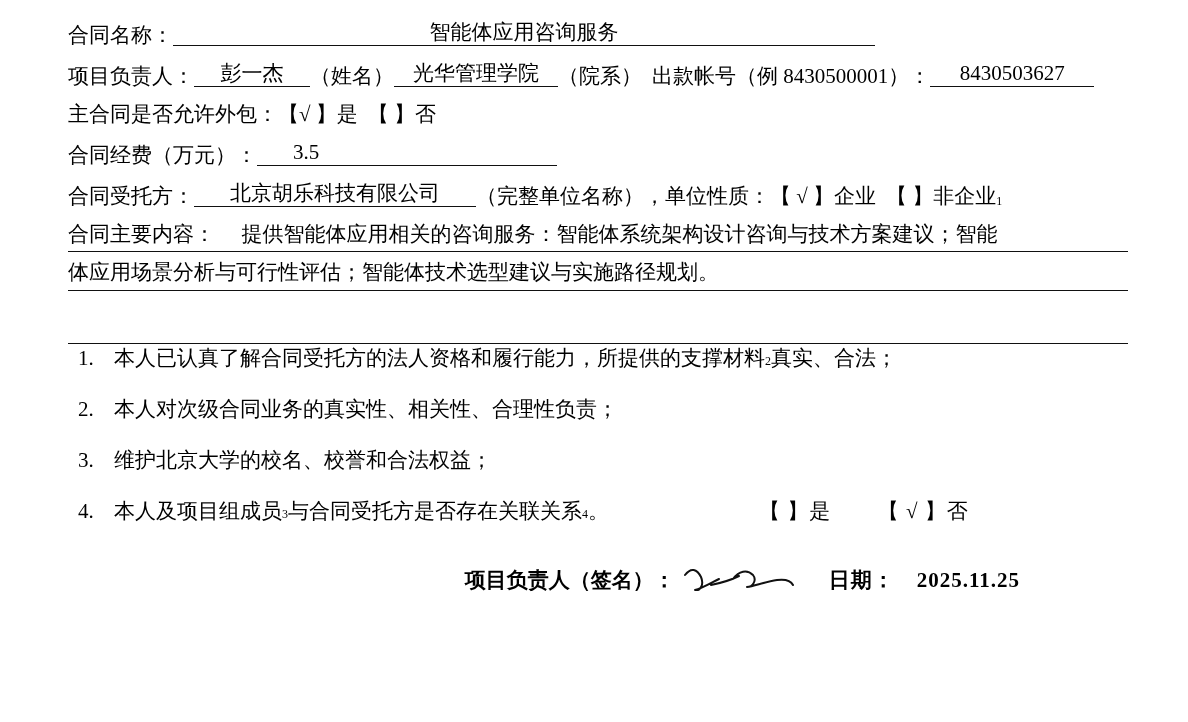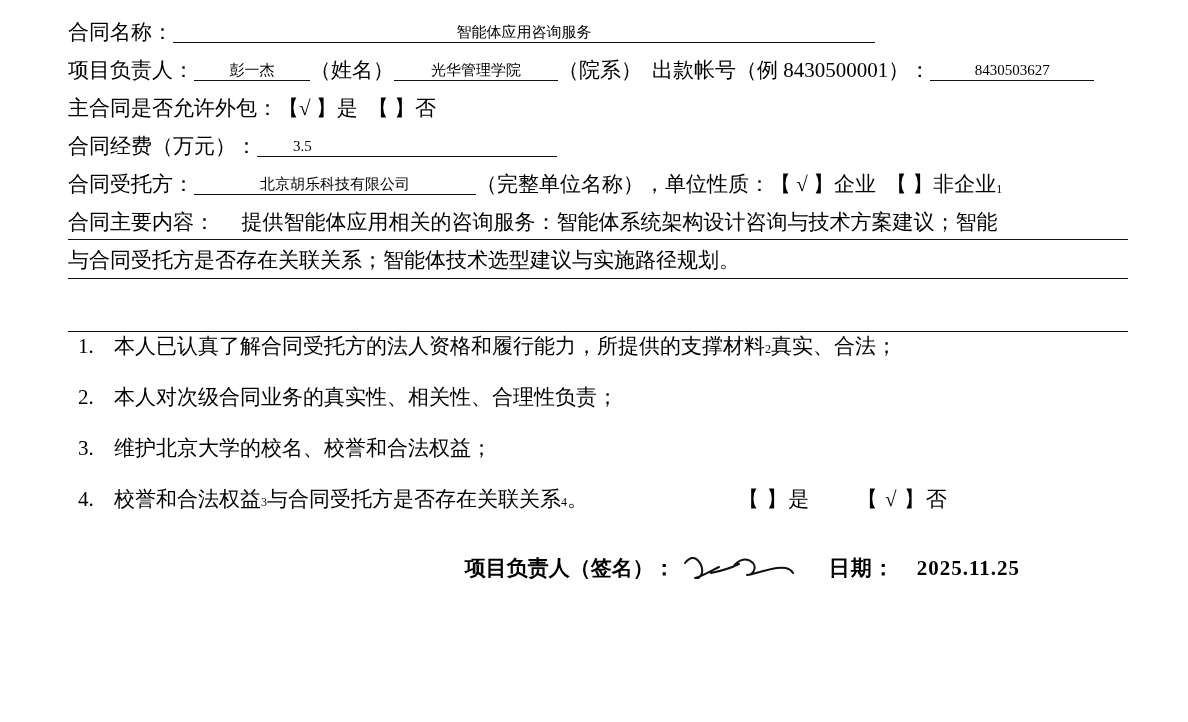--- a/index.html
+++ b/index.html
@@ -31,21 +31,21 @@
     white-space: nowrap;
   }
   .lbl {
     font-size: 21px;
   }
   .fill {
     border-bottom: 1.5px solid #111;
     display: inline-block;
     text-align: center;
     padding: 0 6px 2px 6px;
-    font-size: 15px;
+    font-size: 21px;
   }
   .gap { display: inline-block; width: 10px; }
   .box {
     font-size: 21px;
     letter-spacing: 0;
   }
   .sup {
     font-size: 12px;
     vertical-align: super;
   }
@@ -187,21 +187,21 @@
     <span class="sup">1</span>
   </div>
 
   <div class="content-block">
     <div class="content-line first">
       <span class="lead">合同主要内容：</span>
       <span class="gap"></span>
       <span class="txt">提供智能体应用相关的咨询服务：智能体系统架构设计咨询与技术方案建议；智能</span>
     </div>
     <div class="content-line">
-      <span class="txt">与合同受托方是否存在关联关系；智能体技术选型建议与实施路径规划。</span>
+      <span class="txt">体应用场景分析与可行性评估；智能体技术选型建议与实施路径规划。</span>
     </div>
     <div class="rule-empty"></div>
   </div>
 
 
   <ul class="numlist">
     <li>
       <span class="num">1.</span>
       <span class="itxt">本人已认真了解合同受托方的法人资格和履行能力，所提供的支撑材料</span>
       <span class="sup">2</span>
@@ -210,21 +210,21 @@
     <li>
       <span class="num">2.</span>
       <span class="itxt">本人对次级合同业务的真实性、相关性、合理性负责；</span>
     </li>
     <li>
       <span class="num">3.</span>
       <span class="itxt">维护北京大学的校名、校誉和合法权益；</span>
     </li>
     <li>
       <span class="num">4.</span>
-      <span class="itxt">校誉和合法权益</span>
+      <span class="itxt">本人及项目组成员</span>
       <span class="sup">3</span>
       <span class="itxt">与合同受托方是否存在关联关系</span>
       <span class="sup">4</span>
       <span class="itxt">。</span>
       <span class="choice">
         <span>【   】是</span>
         <span class="sp"></span>
         <span>【 √ 】否</span>
       </span>
     </li>

